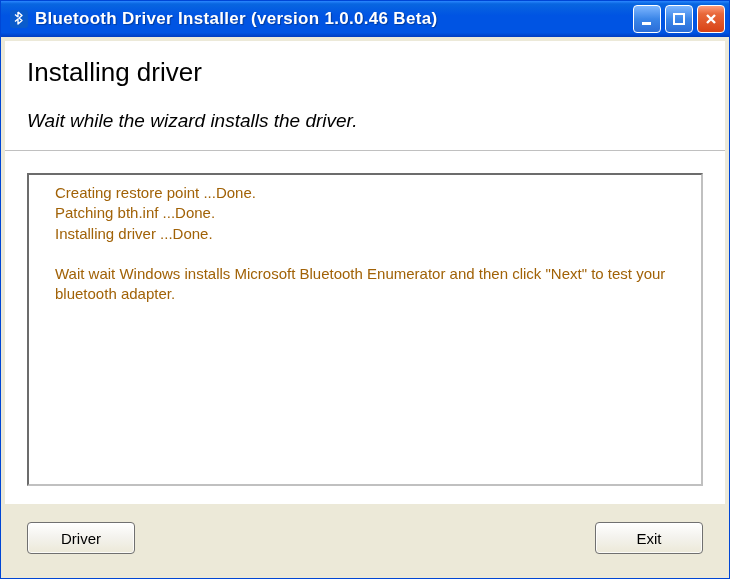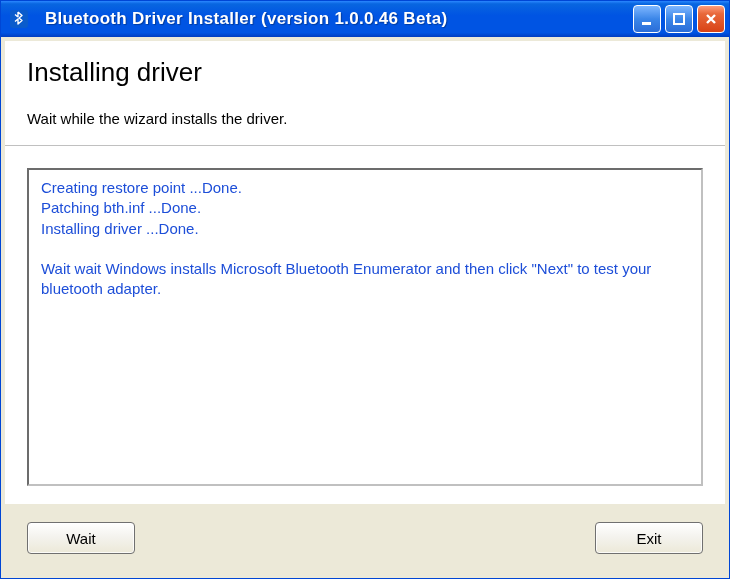--- a/index.html
+++ b/index.html
@@ -35,21 +35,20 @@
   align-items: center;
   justify-content: center;
 }
 .titlebar-text {
   flex: 1;
   font-size: 17px;
   font-weight: bold;
   letter-spacing: 0.3px;
   white-space: nowrap;
   text-shadow: 1px 1px 1px rgba(0,0,0,0.3);
-  margin-left: 10px;
 }
 .titlebar-buttons {
   display: flex;
   gap: 4px;
 }
 .titlebar-btn {
   width: 28px;
   height: 28px;
   border-radius: 4px;
   border: 1px solid #fff;
@@ -73,38 +72,39 @@
   padding: 16px 22px 18px 22px;
   border-bottom: 1px solid #c0c0c0;
 }
 .header-title {
   font-size: 26px;
   font-weight: normal;
   color: #000;
   margin-bottom: 22px;
 }
 .header-sub {
-  font-size: 15px;
+  font-size: 19px;
   color: #000;
+  font-style: italic;
 }
 .body-area {
   flex: 1;
   background: #fff;
   padding: 22px 22px 18px 22px;
   display: flex;
   flex-direction: column;
 }
 .log-box {
   flex: 1;
   border: 2px inset #c0c0c0;
   background: #fff;
-  padding: 8px 12px;
+  padding: 8px 26px;
   font-size: 15px;
   line-height: 1.35;
-  color: #1d4ed8;
+  color: #a16207;
   overflow: auto;
   white-space: pre-wrap;
 }
 .button-row {
   background: #ece9d8;
   padding: 18px 22px 20px 22px;
   display: flex;
   align-items: center;
 }
 .btn {
@@ -163,20 +163,20 @@
 
     <div class="body-area">
       <div class="log-box">Creating restore point ...Done.
 Patching bth.inf ...Done.
 Installing driver ...Done.
 
 Wait wait Windows installs Microsoft Bluetooth Enumerator and then click "Next" to test your bluetooth adapter.</div>
     </div>
 
     <div class="button-row">
-      <button class="btn">Wait</button>
+      <button class="btn">Driver</button>
       <div class="spacer"></div>
       <button class="btn">Exit</button>
     </div>
 
   </div>
 
 </div>
 
 </body></html>

